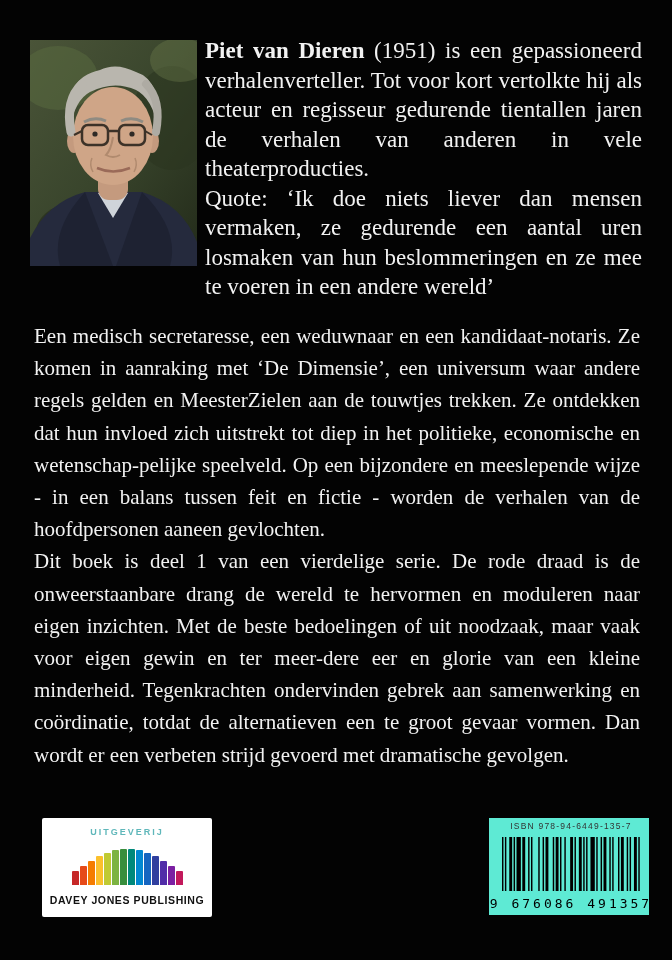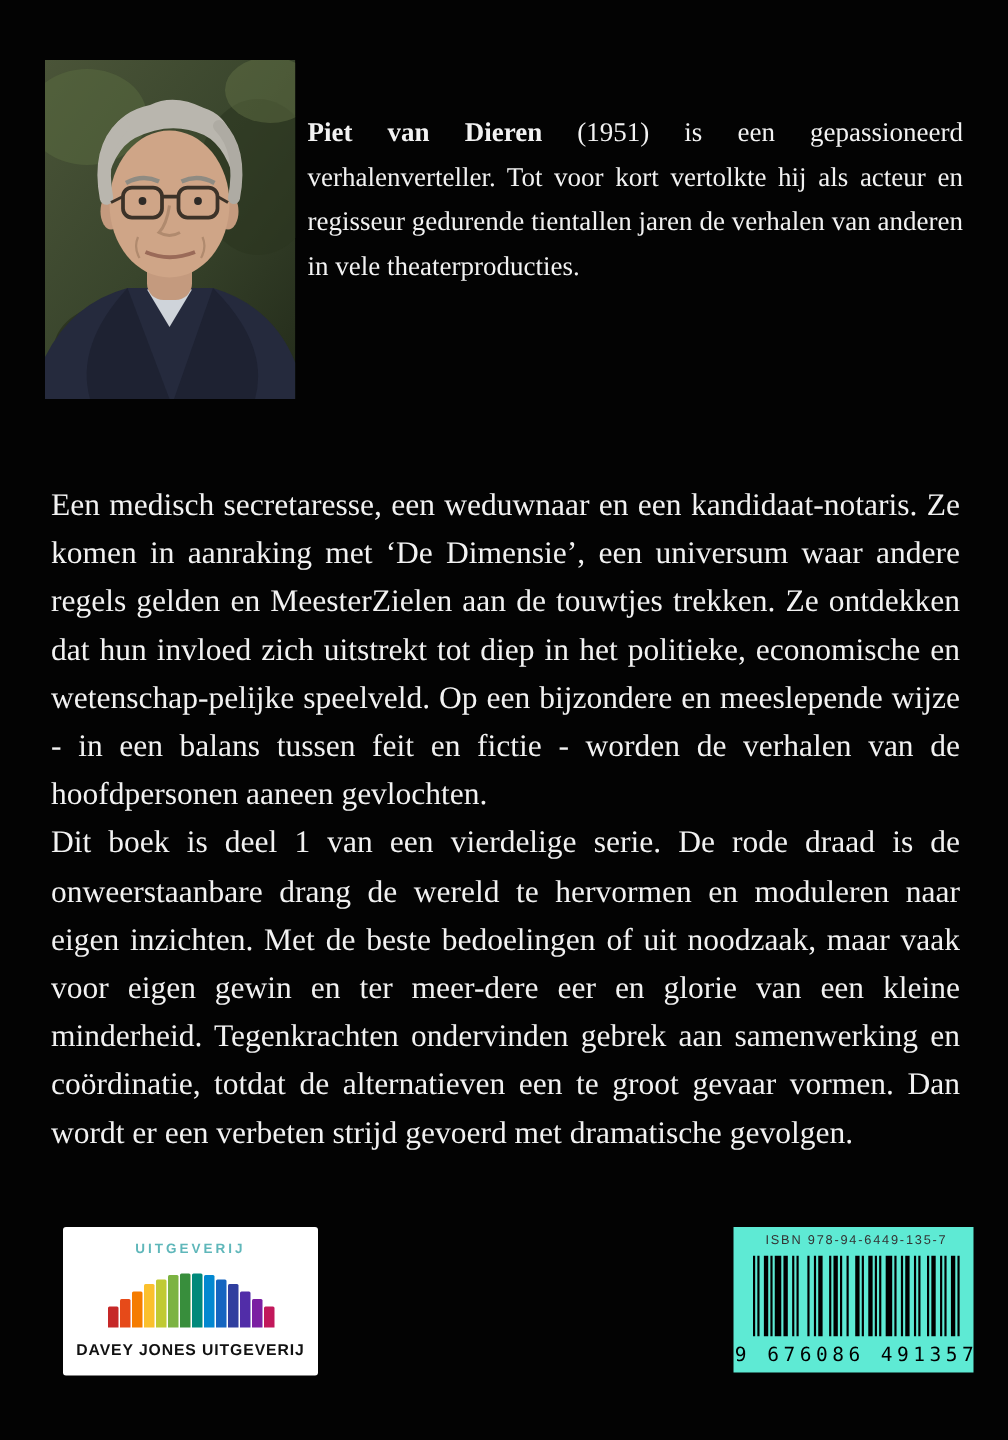--- a/index.html
+++ b/index.html
@@ -20,24 +20,23 @@
     width: 167px; height: 226px;
     overflow: hidden;
   }
   .author-photo svg { display: block; }
 
   
   .author-bio {
     position: absolute;
     left: 205px; top: 36px;
     width: 437px;
-    font-size: 18px;
+    font-size: 23px;
     line-height: 29.5px;
     text-align: justify;
-    margin-top: 38px;
   }
   .author-bio p { margin: 0; }
   .author-bio strong { font-weight: bold; }
 
   
   .synopsis {
     position: absolute;
     left: 34px; top: 320px;
     width: 606px;
     font-size: 21px;
@@ -164,20 +163,21 @@
 
       <path d="M67,128 Q83,135 100,128" stroke="#9a6a58" stroke-width="2.5" fill="none"></path>
 
       <path d="M62,118 Q59,125 63,132" stroke="#b08a6e" stroke-width="1.5" fill="none"></path>
       <path d="M105,118 Q108,125 104,132" stroke="#b08a6e" stroke-width="1.5" fill="none"></path>
     </svg>
   </div>
 
   <div class="author-bio">
     <p><strong>Piet van Dieren</strong><span> (1951) is een gepassioneerd verhalenverteller. Tot voor kort vertolkte hij als acteur en regisseur gedurende tientallen jaren de verhalen van anderen in vele theaterproducties.</span></p>
+    <p>Quote: ‘Ik doe niets liever dan mensen vermaken, ze gedurende een aantal uren losmaken van hun beslommeringen en ze mee te voeren in een andere wereld’</p>
   </div>
 
   <div class="synopsis">
     <p>Een medisch secretaresse, een weduwnaar en een kandidaat-notaris. Ze komen in aanraking met ‘De Dimensie’, een universum waar andere regels gelden en MeesterZielen aan de touwtjes trekken. Ze ontdekken dat hun invloed zich uitstrekt tot diep in het politieke, economische en wetenschap-pelijke speelveld. Op een bijzondere en meeslepende wijze - in een balans tussen feit en fictie - worden de verhalen van de hoofdpersonen aaneen gevlochten.</p>
     <p>Dit boek is deel 1 van een vierdelige serie. De rode draad is de onweerstaanbare drang de wereld te hervormen en moduleren naar eigen inzichten. Met de beste bedoelingen of uit noodzaak, maar vaak voor eigen gewin en ter meer-dere eer en glorie van een kleine minderheid. Tegenkrachten ondervinden gebrek aan samenwerking en coördinatie, totdat de alternatieven een te groot gevaar vormen. Dan wordt er een verbeten strijd gevoerd met dramatische gevolgen.</p>
   </div>
 
   <div class="publisher-box">
     <div class="pub-label" style="color: rgb(95, 183, 186);">UITGEVERIJ</div>
     <div class="rainbow" id="rainbow">
@@ -189,21 +189,21 @@
         <div style="height: 35px; background: rgb(124, 179, 66);"></div>
         <div style="height: 36px; background: rgb(56, 142, 60);"></div>
         <div style="height: 36px; background: rgb(0, 137, 123);"></div>
         <div style="height: 35px; background: rgb(2, 136, 209);"></div>
         <div style="height: 32px; background: rgb(21, 101, 192);"></div>
         <div style="height: 29px; background: rgb(48, 63, 159);"></div>
         <div style="height: 24px; background: rgb(81, 45, 168);"></div>
         <div style="height: 19px; background: rgb(123, 31, 162);"></div>
         <div style="height: 14px; background: rgb(194, 24, 91);"></div>
       </div>
-    <div class="pub-name">DAVEY JONES UITGEVERIJ</div>
+    <div class="pub-name">DAVEY JONES PUBLISHING</div>
   </div>
 
   <div class="barcode-box">
     <div class="isbn-top">ISBN 978-94-6449-135-7</div>
     <svg class="bars" id="bars" width="142" height="54">
         <rect x="2.00" y="0" width="1.45" height="54" fill="#000"></rect>
         <rect x="4.90" y="0" width="1.45" height="54" fill="#000"></rect>
         <rect x="9.25" y="0" width="2.90" height="54" fill="#000"></rect>
         <rect x="13.60" y="0" width="1.45" height="54" fill="#000"></rect>
         <rect x="16.50" y="0" width="4.35" height="54" fill="#000"></rect>

